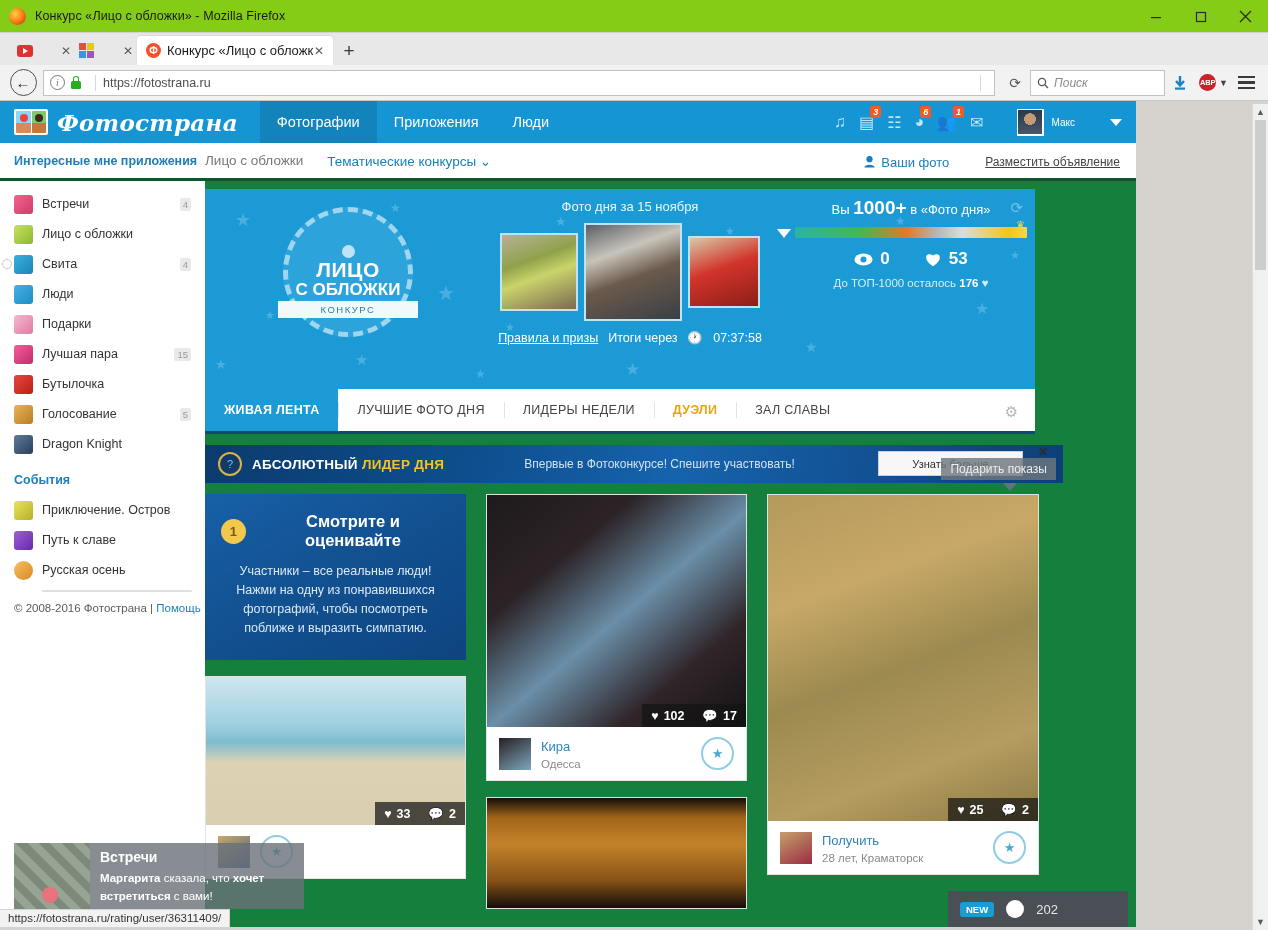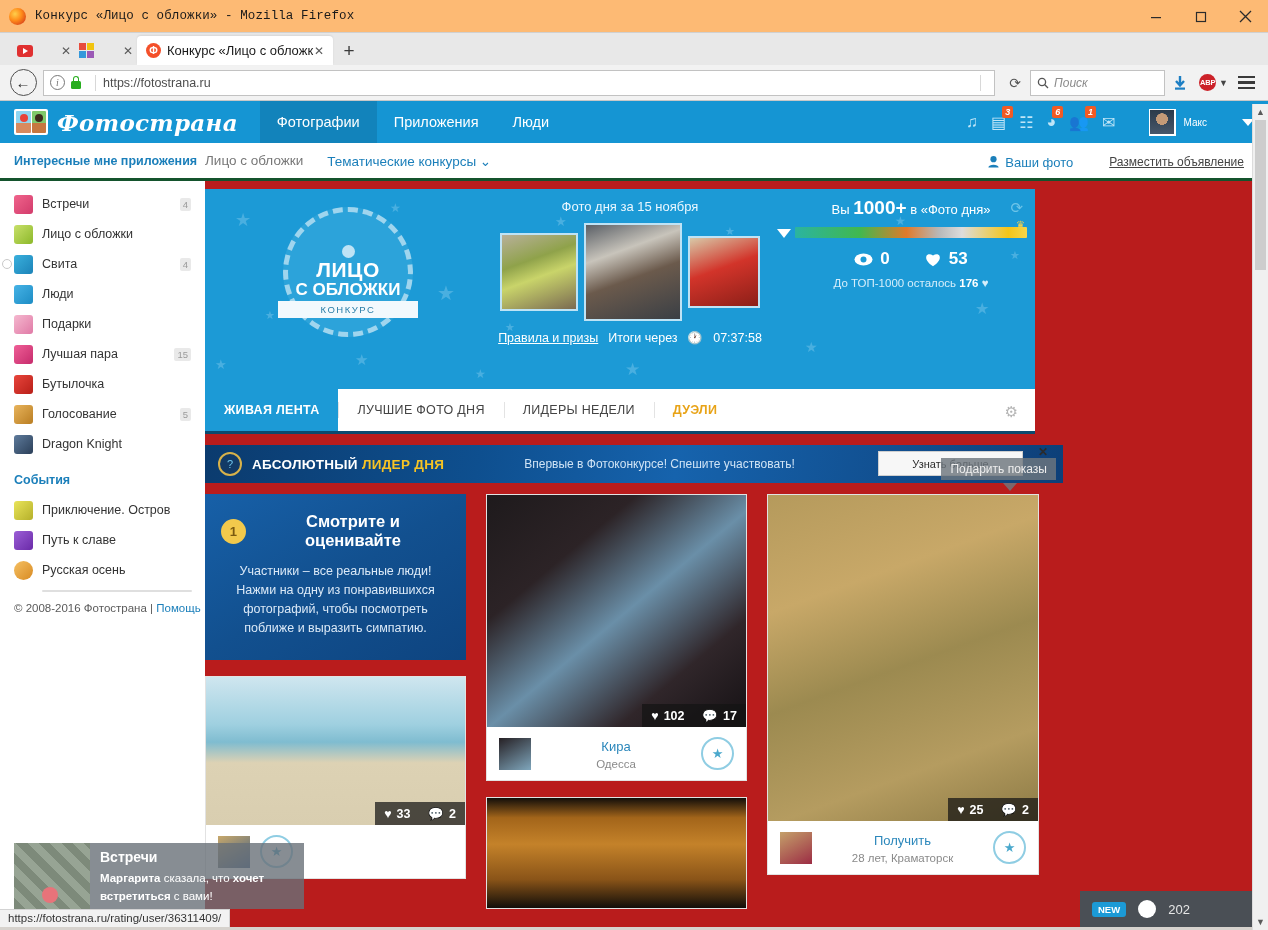--- a/index.html
+++ b/index.html
@@ -4,22 +4,22 @@
 <style>
   * { box-sizing: border-box; margin:0; padding:0; }
   body {
     width:1268px; height:930px; overflow:hidden;
     font-family:"Liberation Sans", sans-serif;
     background:#d6d2cd; position:relative;
   }
 
   
   .win-titlebar{
-    height:33px; background:#fdba74; display:flex; align-items:center;
-    border-bottom:1px solid #d0d0d0; position:relative;font-family:Liberation Mono, monospace;
+    height:33px; background:#84cc16; display:flex; align-items:center;
+    border-bottom:1px solid #d0d0d0; position:relative;
   }
   .ff-logo{width:17px;height:17px;margin-left:9px;border-radius:50%;
     background:radial-gradient(circle at 35% 35%, #ffcf4b 0%, #ff8c1a 42%, #e0501a 75%, #9c2a12 100%);
     flex:none;}
   .win-title{font-size:12.5px;color:#1a1a1a;margin-left:9px;letter-spacing:.1px;}
   .win-ctrls{position:absolute;right:0;top:0;height:33px;display:flex;}
   .win-ctrl{width:45px;height:33px;display:flex;align-items:center;justify-content:center;
     font-size:13px;color:#2b2b2b;}
   .win-ctrl.close{font-size:16px;}
   .win-ctrl svg{display:block;}
@@ -59,21 +59,21 @@
     align-items:center;padding:0 6px;gap:5px;}
   .search-ph{font-size:12px;color:#8b8b8b;font-style:italic;}
   .dl-arrow{width:30px;display:flex;align-items:center;justify-content:center;}
   .abp{display:flex;align-items:center;gap:3px;margin:0 4px;}
   .abp-badge{width:17px;height:17px;border-radius:50%;background:#cc2229;color:#fff;font-size:7.5px;
     font-weight:bold;display:flex;align-items:center;justify-content:center;letter-spacing:-.2px;}
   .hamb{width:28px;display:flex;flex-direction:column;gap:3px;align-items:center;justify-content:center;}
   .hamb i{width:17px;height:2.5px;background:#3a3a3a;display:block;}
 
   
-  .viewport{position:relative;width:1268px;height:826px;background:#b91c1c;overflow:hidden;}
+  .viewport{position:relative;width:1136px;height:826px;background:#15803d;overflow:hidden;}
 
   
   .site-header{height:42px;background:#1595d3;display:flex;align-items:center;padding-left:14px;position:relative;}
   .brand{display:flex;align-items:center;gap:9px;}
   .brand-logo{width:34px;height:26px;background:#fff;border-radius:2px;display:flex;gap:1px;padding:2px;}
   .bl-a{flex:1;background:linear-gradient(#8fd6f2 55%, #d88a5e 55%);border-radius:1px;position:relative;}
   .bl-a:after{content:"";position:absolute;left:4px;top:3px;width:8px;height:8px;border-radius:50%;background:#e8433a;}
   .bl-b{flex:1;background:linear-gradient(#7fc96a 55%, #c6773f 55%);border-radius:1px;position:relative;}
   .bl-b:after{content:"";position:absolute;left:3px;top:3px;width:8px;height:8px;border-radius:50%;background:#3b2a1c;}
   .brand-name{font-family:"DejaVu Serif", serif;font-style:italic;font-weight:bold;font-size:23px;color:#fff;letter-spacing:.3px;}
@@ -90,21 +90,21 @@
     background:radial-gradient(circle at 50% 38%, #c49a77 0 30%, transparent 31%),linear-gradient(#2b3a4a,#47576a);}
   .usr-name{color:#fff;font-size:10px;}
   .caret-d{width:0;height:0;border-left:6px solid transparent;border-right:6px solid transparent;
     border-top:7px solid #fff;margin-left:22px;}
 
   
   .subbar{height:38px;background:#fff;display:flex;align-items:center;position:relative;border-bottom:3px solid #14532d;}
   .subbar .left{width:205px;padding-left:14px;font-size:12.5px;font-weight:bold;color:#1b7fba;}
   .sub-link{font-size:13.5px;color:#777;margin-right:24px;text-decoration:none;}
   .sub-link.blue{color:#1b7fba;}
-  .subbar .right{position:absolute;right:8px;top:0;height:38px;display:flex;align-items:center;padding-right:16px;gap:36px;}
+  .subbar .right{position:absolute;right:0;top:0;height:38px;display:flex;align-items:center;padding-right:16px;gap:36px;}
   .your-photo{display:flex;align-items:center;gap:6px;color:#1b7fba;font-size:13px;}
   .ad-link{font-size:12px;color:#444;text-decoration:underline;}
 
   
   .pagebody{display:flex;height:746px;}
   .sidebar{width:205px;padding:8px 0 0 14px;background:#fff;}
   .side-item{display:flex;align-items:center;gap:9px;height:30px;position:relative;padding-right:14px;}
   .side-ico{width:19px;height:19px;border-radius:3px;flex:none;}
   .side-label{font-size:12.5px;color:#333;white-space:nowrap;}
   .side-badge{position:absolute;right:14px;background:#e9e9e9;color:#9a9a9a;font-size:9.5px;
@@ -195,21 +195,21 @@
     font-size:13px;display:flex;align-items:center;justify-content:center;}
   .ic-title{color:#fff;font-size:16.5px;font-weight:bold;}
   .ic-body{color:#dbe9f7;font-size:12.5px;line-height:19px;}
 
   .photo{position:relative;background-size:cover;background-position:center;}
   .pstats{position:absolute;right:0;bottom:0;display:flex;}
   .pstat{background:rgba(20,20,20,.72);color:#fff;font-size:12.5px;padding:4px 9px;display:flex;
     align-items:center;gap:5px;}
   .meta{display:flex;align-items:center;padding:10px 12px;gap:10px;}
   .meta-av{width:32px;height:32px;flex:none;background-size:cover;background-position:center;}
-  .meta-txt{flex:1;text-align:center;}
+  .meta-txt{flex:1;}
   .meta-name{font-size:13px;color:#2b87bb;}
   .meta-sub{font-size:11.5px;color:#8a8a8a;margin-top:3px;}
   .meta-star{width:33px;height:33px;border-radius:50%;border:2.5px solid #8fcde3;display:flex;
     align-items:center;justify-content:center;color:#4aa8cc;font-size:13px;flex:none;}
 
   
   .toast{position:absolute;left:14px;bottom:18px;width:290px;height:66px;background:rgba(105,112,120,.80);
     display:flex;align-items:center;}
   .toast-img{width:76px;height:66px;flex:none;
     background:repeating-linear-gradient(45deg,#7d8a7a 0 8px,#97a494 8px 16px);position:relative;}
@@ -511,20 +511,21 @@
           </div>
         </div>
         <span class="refresh-ic">⟳</span>
       </section>
 
       <section class="tabs">
         <div class="t active">ЖИВАЯ ЛЕНТА</div>
         <div class="t">ЛУЧШИЕ ФОТО ДНЯ</div>
         <div class="t">ЛИДЕРЫ НЕДЕЛИ</div>
         <div class="t gold">ДУЭЛИ</div>
+        <div class="t">ЗАЛ СЛАВЫ</div>
         <span class="gear">⚙</span>
       </section>
 
       <section class="leader">
         <span class="ldr-medal">?</span>
         <span class="ldr-t1">
           <span>АБСОЛЮТНЫЙ </span><b>ЛИДЕР ДНЯ</b>
         </span>
         <span class="ldr-t2">Впервые в Фотоконкурсе! Спешите участвовать!</span>
         <span class="ldr-btn">Узнать больше</span>

